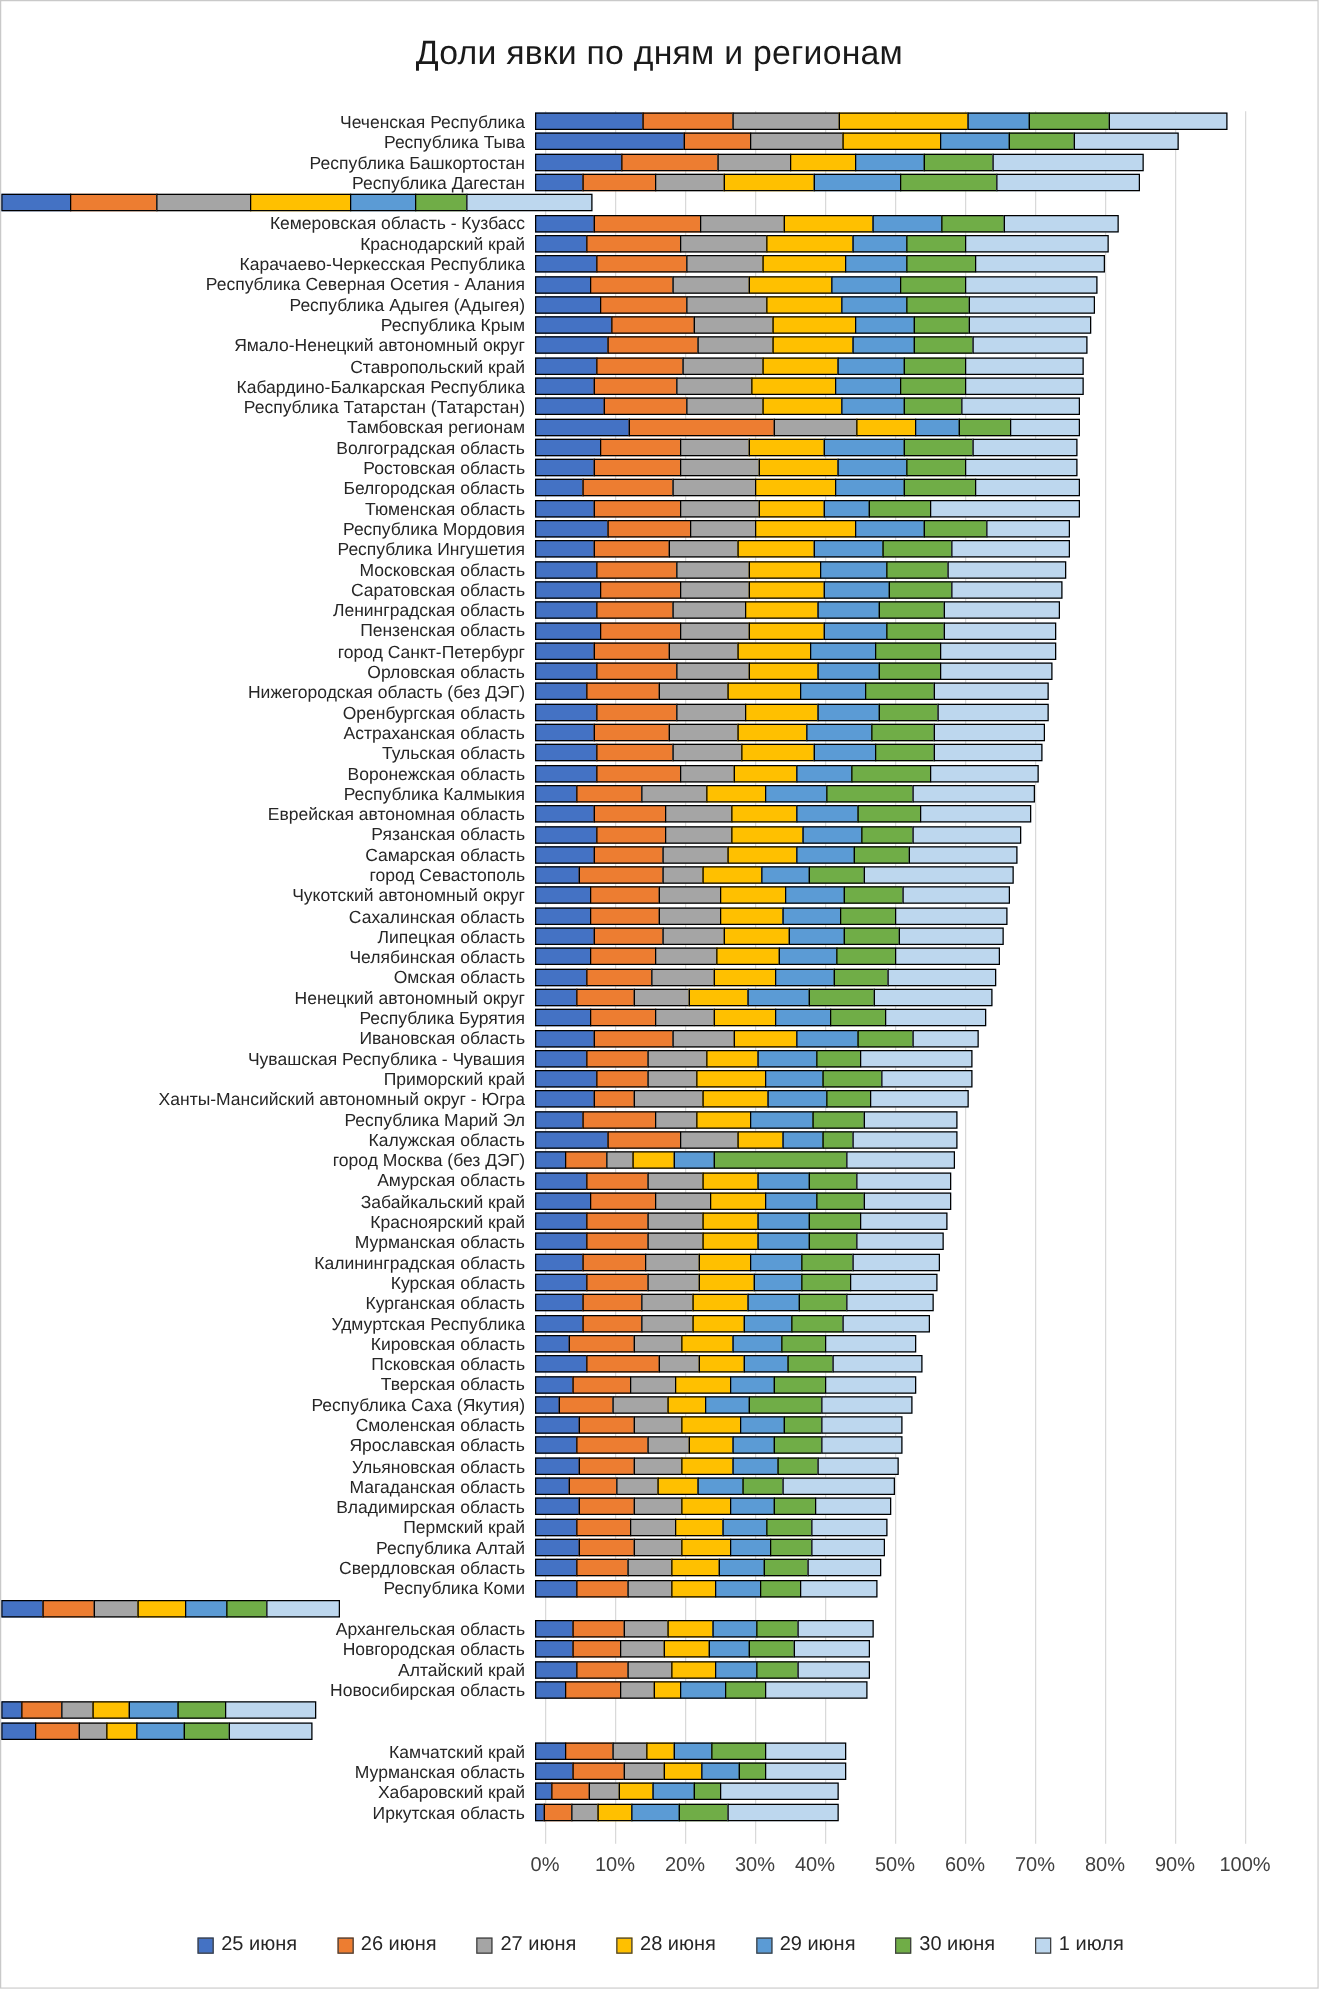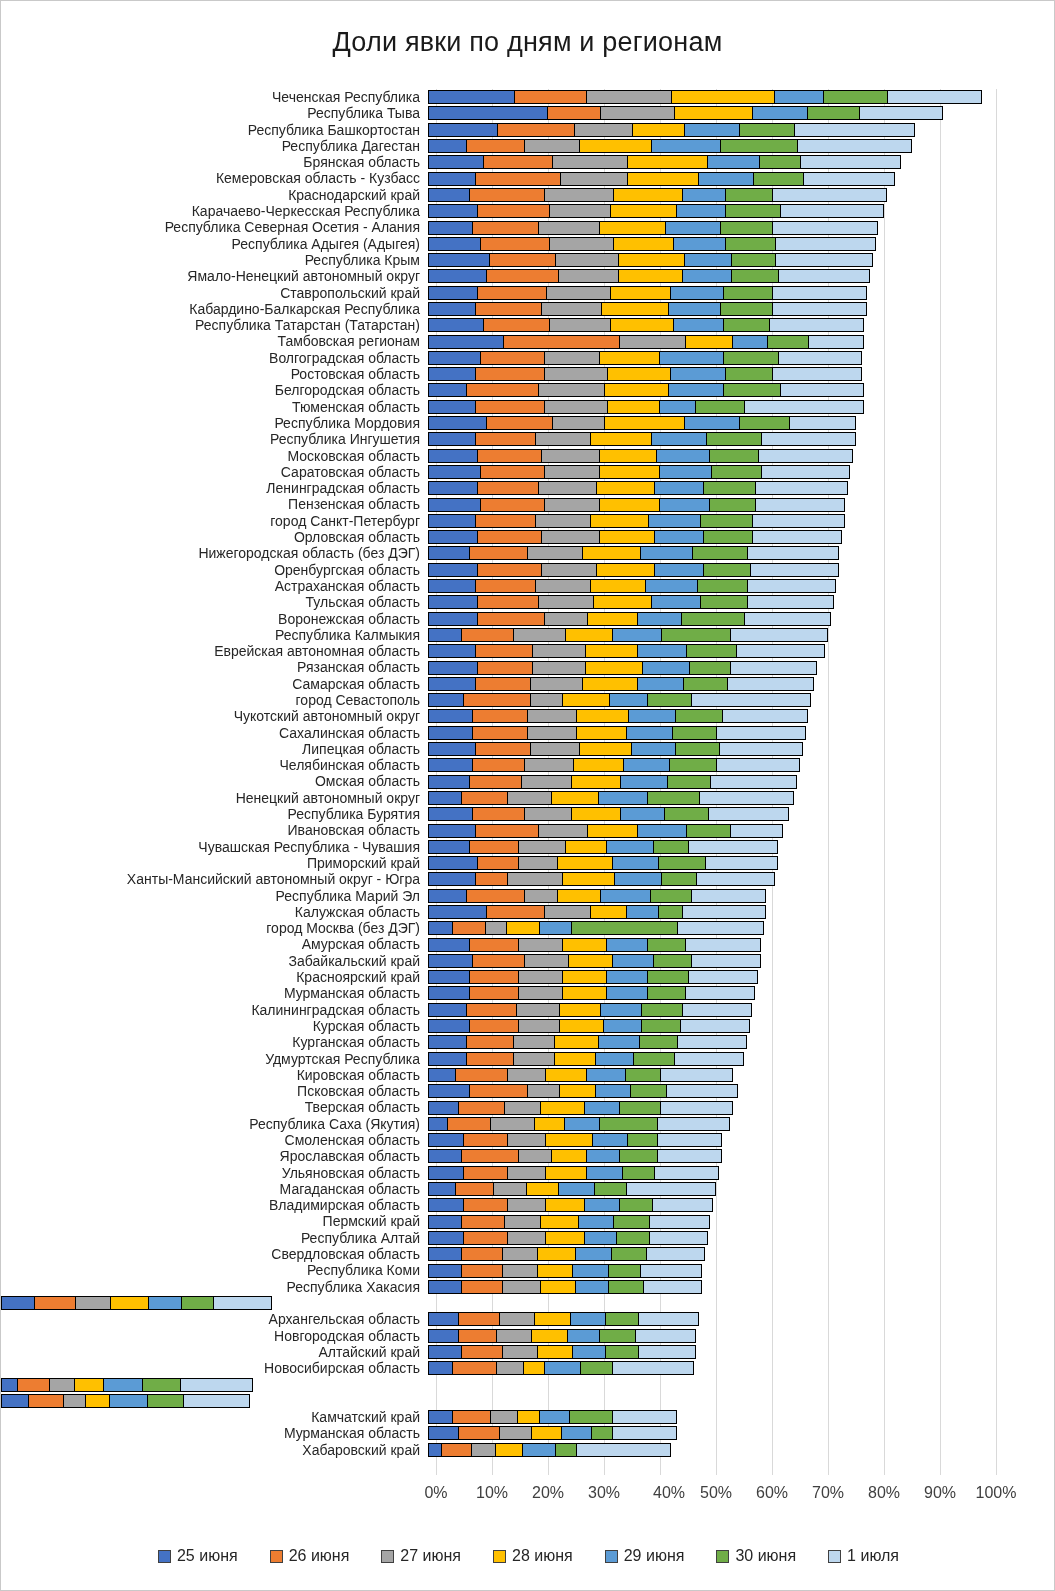--- a/index.html
+++ b/index.html
@@ -102,21 +102,20 @@
             <div class="seg" style="width: 39.2px; background: rgb(68, 114, 196);"></div>
             <div class="seg" style="width: 58.8px; background: rgb(237, 125, 49);"></div>
             <div class="seg" style="width: 56px; background: rgb(165, 165, 165);"></div>
             <div class="seg" style="width: 72.8px; background: rgb(255, 192, 0);"></div>
             <div class="seg" style="width: 70px; background: rgb(91, 155, 213);"></div>
             <div class="seg" style="width: 78.4px; background: rgb(112, 173, 71);"></div>
             <div class="seg" style="width: 114.8px; background: rgb(189, 215, 238);"></div>
           </div>
         </div>
         <div class="row">
-          <div class="rowlabel">Брянская область</div>
           <div class="bar">
             <div class="seg" style="width: 56px; background: rgb(68, 114, 196);"></div>
             <div class="seg" style="width: 70px; background: rgb(237, 125, 49);"></div>
             <div class="seg" style="width: 75.6px; background: rgb(165, 165, 165);"></div>
             <div class="seg" style="width: 81.2px; background: rgb(255, 192, 0);"></div>
             <div class="seg" style="width: 53.2px; background: rgb(91, 155, 213);"></div>
             <div class="seg" style="width: 42px; background: rgb(112, 173, 71);"></div>
             <div class="seg" style="width: 100.8px; background: rgb(189, 215, 238);"></div>
           </div>
         </div>
@@ -930,32 +929,20 @@
             <div class="seg" style="width: 33.6px; background: rgb(68, 114, 196);"></div>
             <div class="seg" style="width: 42px; background: rgb(237, 125, 49);"></div>
             <div class="seg" style="width: 36.4px; background: rgb(165, 165, 165);"></div>
             <div class="seg" style="width: 36.4px; background: rgb(255, 192, 0);"></div>
             <div class="seg" style="width: 36.4px; background: rgb(91, 155, 213);"></div>
             <div class="seg" style="width: 33.6px; background: rgb(112, 173, 71);"></div>
             <div class="seg" style="width: 61.6px; background: rgb(189, 215, 238);"></div>
           </div>
         </div>
         <div class="row">
-          <div class="rowlabel">Республика Хакасия</div>
-          <div class="bar">
-            <div class="seg" style="width: 33.6px; background: rgb(68, 114, 196);"></div>
-            <div class="seg" style="width: 42px; background: rgb(237, 125, 49);"></div>
-            <div class="seg" style="width: 39.2px; background: rgb(165, 165, 165);"></div>
-            <div class="seg" style="width: 36.4px; background: rgb(255, 192, 0);"></div>
-            <div class="seg" style="width: 33.6px; background: rgb(91, 155, 213);"></div>
-            <div class="seg" style="width: 36.4px; background: rgb(112, 173, 71);"></div>
-            <div class="seg" style="width: 58.8px; background: rgb(189, 215, 238);"></div>
-          </div>
-        </div>
-        <div class="row">
           <div class="bar">
             <div class="seg" style="width: 33.6px; background: rgb(68, 114, 196);"></div>
             <div class="seg" style="width: 42px; background: rgb(237, 125, 49);"></div>
             <div class="seg" style="width: 36.4px; background: rgb(165, 165, 165);"></div>
             <div class="seg" style="width: 39.2px; background: rgb(255, 192, 0);"></div>
             <div class="seg" style="width: 33.6px; background: rgb(91, 155, 213);"></div>
             <div class="seg" style="width: 33.6px; background: rgb(112, 173, 71);"></div>
             <div class="seg" style="width: 58.8px; background: rgb(189, 215, 238);"></div>
           </div>
         </div>
@@ -1056,31 +1043,43 @@
         <div class="row">
           <div class="rowlabel">Хабаровский край</div>
           <div class="bar">
             <div class="seg" style="width: 14px; background: rgb(68, 114, 196);"></div>
             <div class="seg" style="width: 30.8px; background: rgb(237, 125, 49);"></div>
             <div class="seg" style="width: 25.2px; background: rgb(165, 165, 165);"></div>
             <div class="seg" style="width: 28px; background: rgb(255, 192, 0);"></div>
             <div class="seg" style="width: 33.6px; background: rgb(91, 155, 213);"></div>
             <div class="seg" style="width: 22.4px; background: rgb(112, 173, 71);"></div>
             <div class="seg" style="width: 95.2px; background: rgb(189, 215, 238);"></div>
+          </div>
+        </div>
+        <div class="row">
+          <div class="rowlabel">Иркутская область</div>
+          <div class="bar">
+            <div class="seg" style="width: 8.4px; background: rgb(68, 114, 196);"></div>
+            <div class="seg" style="width: 22.4px; background: rgb(237, 125, 49);"></div>
+            <div class="seg" style="width: 22.4px; background: rgb(165, 165, 165);"></div>
+            <div class="seg" style="width: 28px; background: rgb(255, 192, 0);"></div>
+            <div class="seg" style="width: 39.2px; background: rgb(91, 155, 213);"></div>
+            <div class="seg" style="width: 39.2px; background: rgb(112, 173, 71);"></div>
+            <div class="seg" style="width: 89.6px; background: rgb(189, 215, 238);"></div>
           </div>
         </div>
       </div>
   </div>
 
   <div id="x-axis">
       <div class="tick" style="left: 435px;">0%</div>
       <div class="tick" style="left: 491px;">10%</div>
       <div class="tick" style="left: 547px;">20%</div>
       <div class="tick" style="left: 603px;">30%</div>
-      <div class="tick" style="left: 668px;">40%</div>
+      <div class="tick" style="left: 651px;">40%</div>
       <div class="tick" style="left: 715px;">50%</div>
       <div class="tick" style="left: 771px;">60%</div>
       <div class="tick" style="left: 827px;">70%</div>
       <div class="tick" style="left: 883px;">80%</div>
       <div class="tick" style="left: 939px;">90%</div>
       <div class="tick" style="left: 995px;">100%</div>
     </div>
 
   <div id="legend">
       <div class="legend-item">

